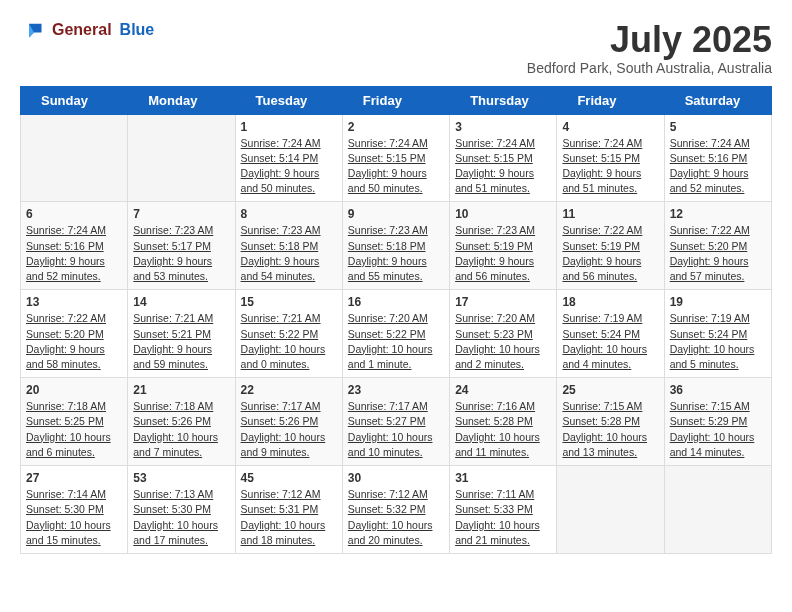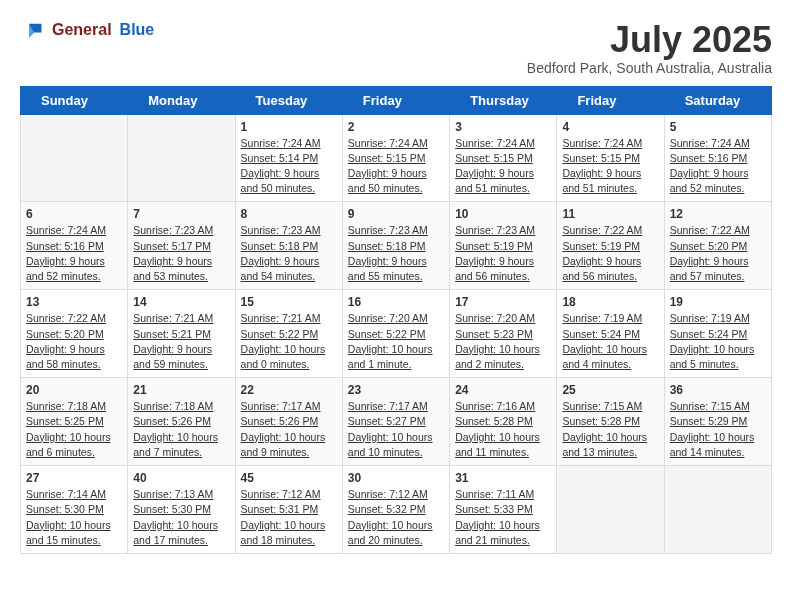--- a/index.html
+++ b/index.html
@@ -285,21 +285,21 @@
         </td>
       </tr>
       <tr>
         <td>
           <span class="day-number">27</span>
           <div class="day-info">Sunrise: 7:14 AM
 Sunset: 5:30 PM
 Daylight: 10 hours and 15 minutes.</div>
         </td>
         <td>
-          <span class="day-number">40</span>
+          <span class="day-number">53</span>
           <div class="day-info">Sunrise: 7:13 AM
 Sunset: 5:30 PM
 Daylight: 10 hours and 17 minutes.</div>
         </td>
         <td>
           <span class="day-number">45</span>
           <div class="day-info">Sunrise: 7:12 AM
 Sunset: 5:31 PM
 Daylight: 10 hours and 18 minutes.</div>
         </td>

